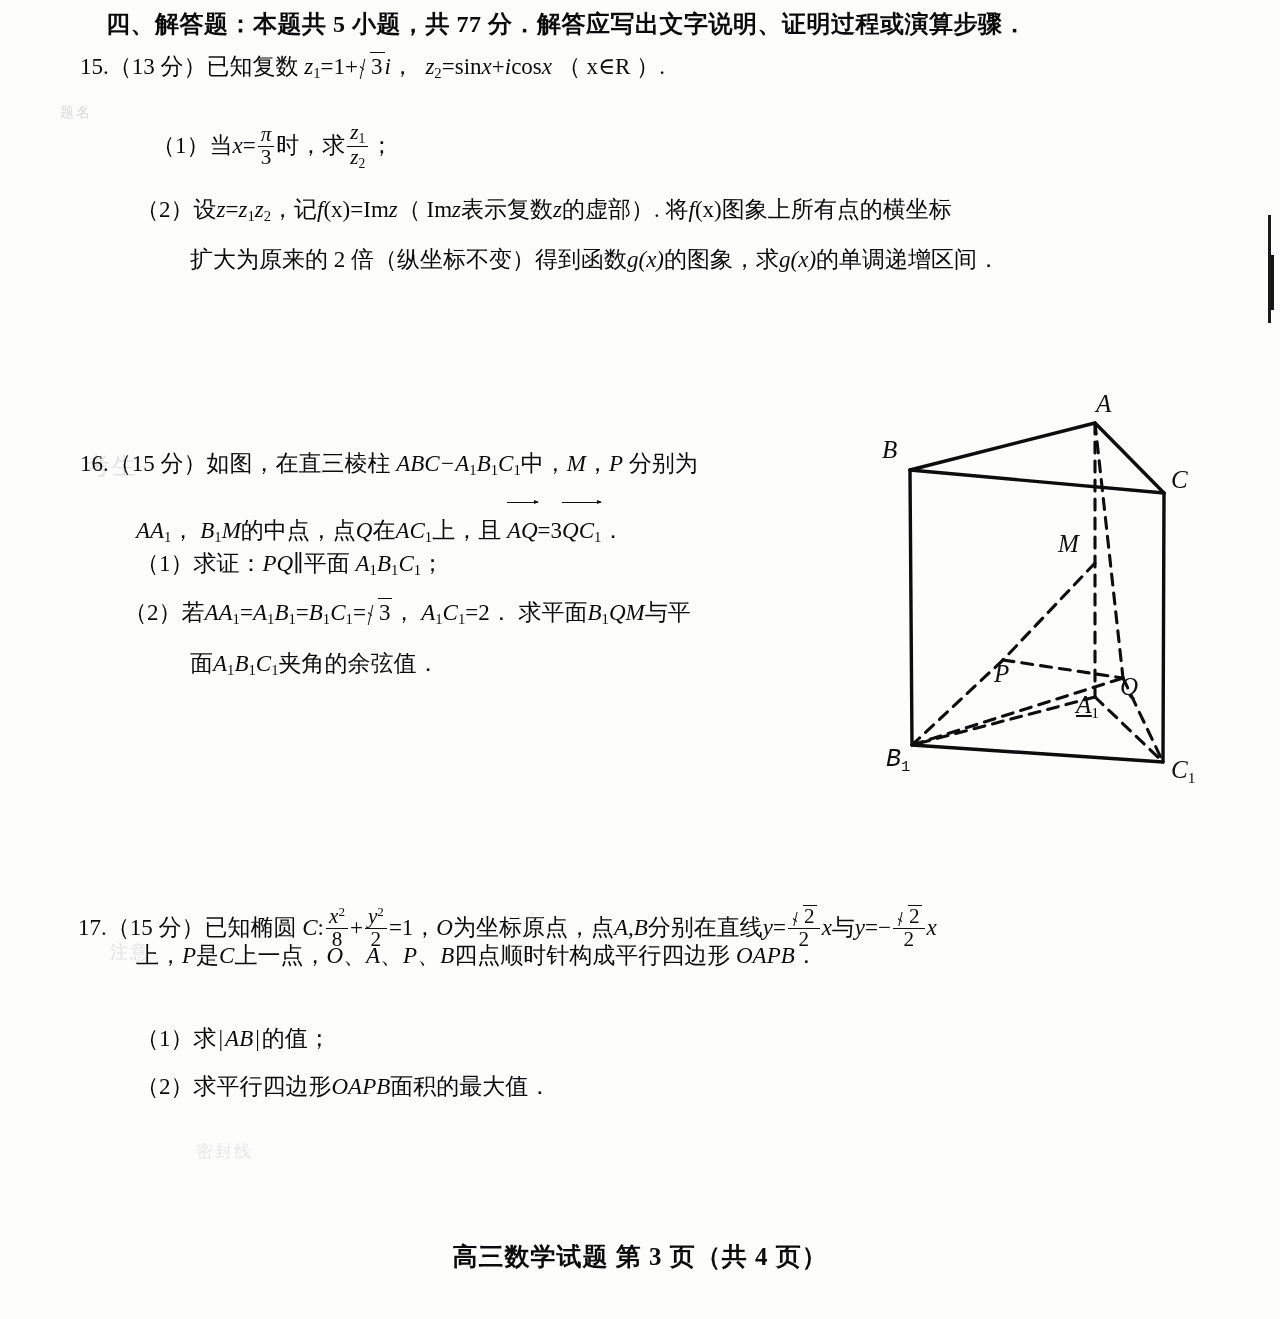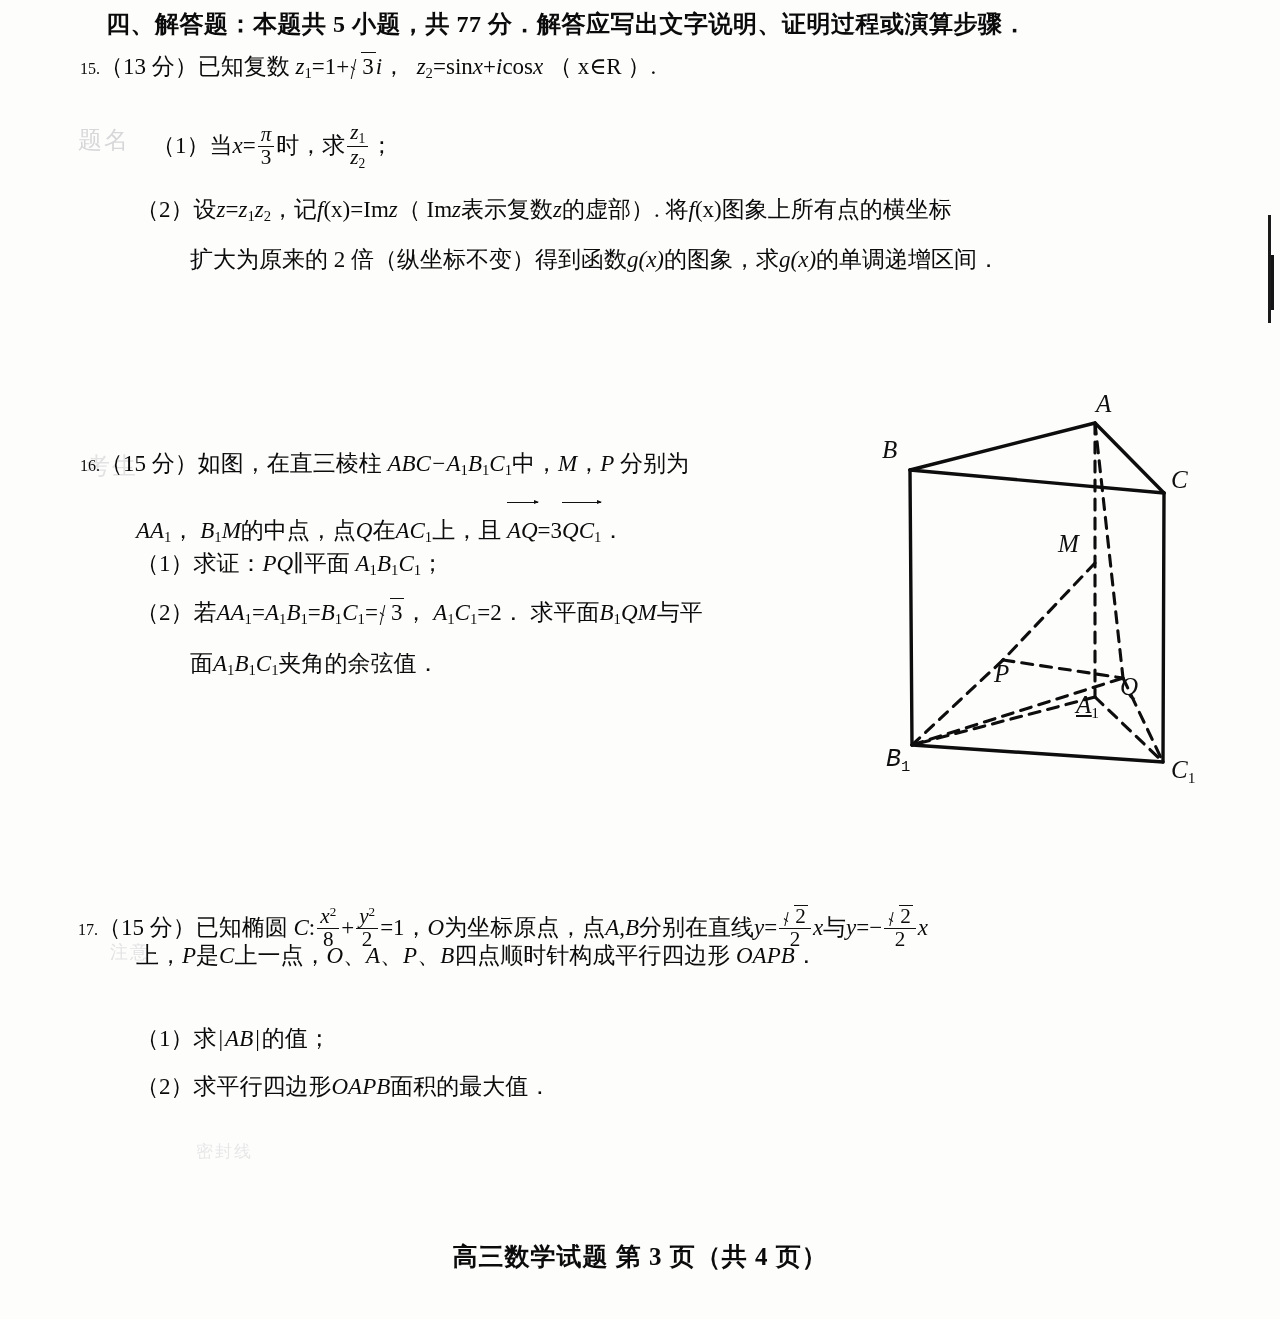--- a/index.html
+++ b/index.html
@@ -42,21 +42,21 @@
 
   
   .watermark {
     position: absolute;
     color: rgba(120,120,125,0.28);
     font-family: "Liberation Sans", sans-serif;
     letter-spacing: 2px;
     pointer-events: none;
     user-select: none;
   }
-  .wm1 { left: 78px;  top: 104px; font-size: 24px; margin-top: 20px; }
+  .wm1 { left: 60px;  top: 104px; font-size: 14px; }
   .wm2 { left: 86px;  top: 450px; font-size: 24px; color: rgba(120,120,125,0.20); }
   .wm3 { left: 92px;  top: 940px; font-size: 18px; color: rgba(120,120,125,0.20); margin-left: 18px; }
   .wm4 { left: 196px; top: 1140px; font-size: 17px; color: rgba(120,120,125,0.16); }
 
   .content { position: absolute; left: 0; top: 0; right: 0; }
 
   
   .line {
     position: absolute;
     white-space: nowrap;
@@ -70,21 +70,21 @@
   .sec-head {
     position: absolute;
     left: 78px; top: 8px;
     font-size: 24px;
     font-weight: 700;
     white-space: nowrap;
     letter-spacing: 0.5px;
     margin-left: 28px;
   }
 
-  .qnum { font-size: 16px; font-family: Liberation Serif, serif; }
+  .qnum { font-size: 23px; font-family: Liberation Serif, serif; }
 
   .sub { font-size: 0.64em; vertical-align: -0.28em; font-style: normal; }
   .sup { font-size: 0.62em; vertical-align: 0.55em; font-style: normal; }
 
   
   .frac {
     display: inline-block;
     vertical-align: -0.52em;
     text-align: center;
     font-size: 0.92em;
@@ -206,21 +206,21 @@
       <span class="mi">AA</span><span class="sub">1</span><span class="cn">，</span>
       <span class="mi">B</span><span class="sub">1</span><span class="mi">M</span><span class="cn">的中点，点</span><span class="mi">Q</span><span class="cn">在</span><span class="mi">AC</span><span class="sub">1</span><span class="cn">上，且</span>
       <span class="vec"><span class="vbody mi">AQ</span></span><span>=3</span><span class="vec"><span class="vbody"><span class="mi">QC</span><span class="sub">1</span></span></span><span class="cn">．</span>
     </div>
 
     <div class="line" style="left:136px; top:550px;">
       <span class="cn">（1）</span><span class="cn">求证：</span><span class="mi">PQ</span><span>∥</span><span class="cn">平面</span>
       <span class="mi">A</span><span class="sub">1</span><span class="mi">B</span><span class="sub">1</span><span class="mi">C</span><span class="sub">1</span><span class="cn">；</span>
     </div>
 
-    <div class="line" style="left:136px; top:598px;text-align:center;">
+    <div class="line" style="left:124px; top:598px;text-align:center;">
       <span class="cn">（2）</span><span class="cn">若</span><span class="mi">AA</span><span class="sub">1</span><span>=</span><span class="mi">A</span><span class="sub">1</span><span class="mi">B</span><span class="sub">1</span><span>=</span><span class="mi">B</span><span class="sub">1</span><span class="mi">C</span><span class="sub">1</span><span>=</span><span class="rad"><span class="radbody"><span>3</span></span></span><span class="cn">，</span>
       <span class="mi">A</span><span class="sub">1</span><span class="mi">C</span><span class="sub">1</span><span>=2</span><span class="cn">．</span>
       <span class="cn">求平面</span><span class="mi">B</span><span class="sub">1</span><span class="mi">QM</span><span class="cn">与平</span>
     </div>
 
     <div class="line" style="left:190px; top:650px;">
       <span class="cn">面</span><span class="mi">A</span><span class="sub">1</span><span class="mi">B</span><span class="sub">1</span><span class="mi">C</span><span class="sub">1</span><span class="cn">夹角的余弦值．</span>
     </div>
 
     <div class="figure">

